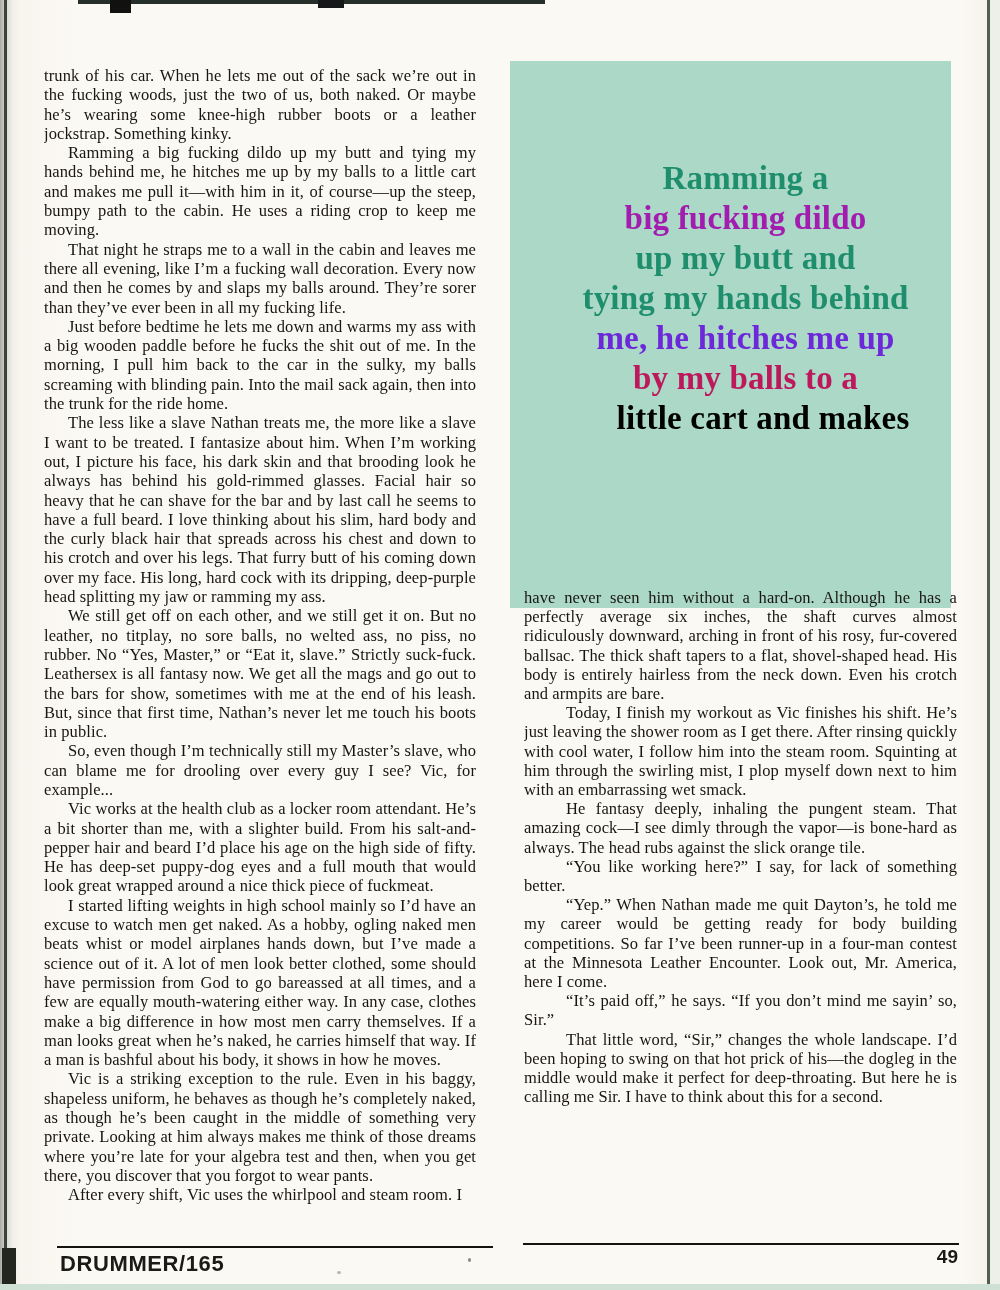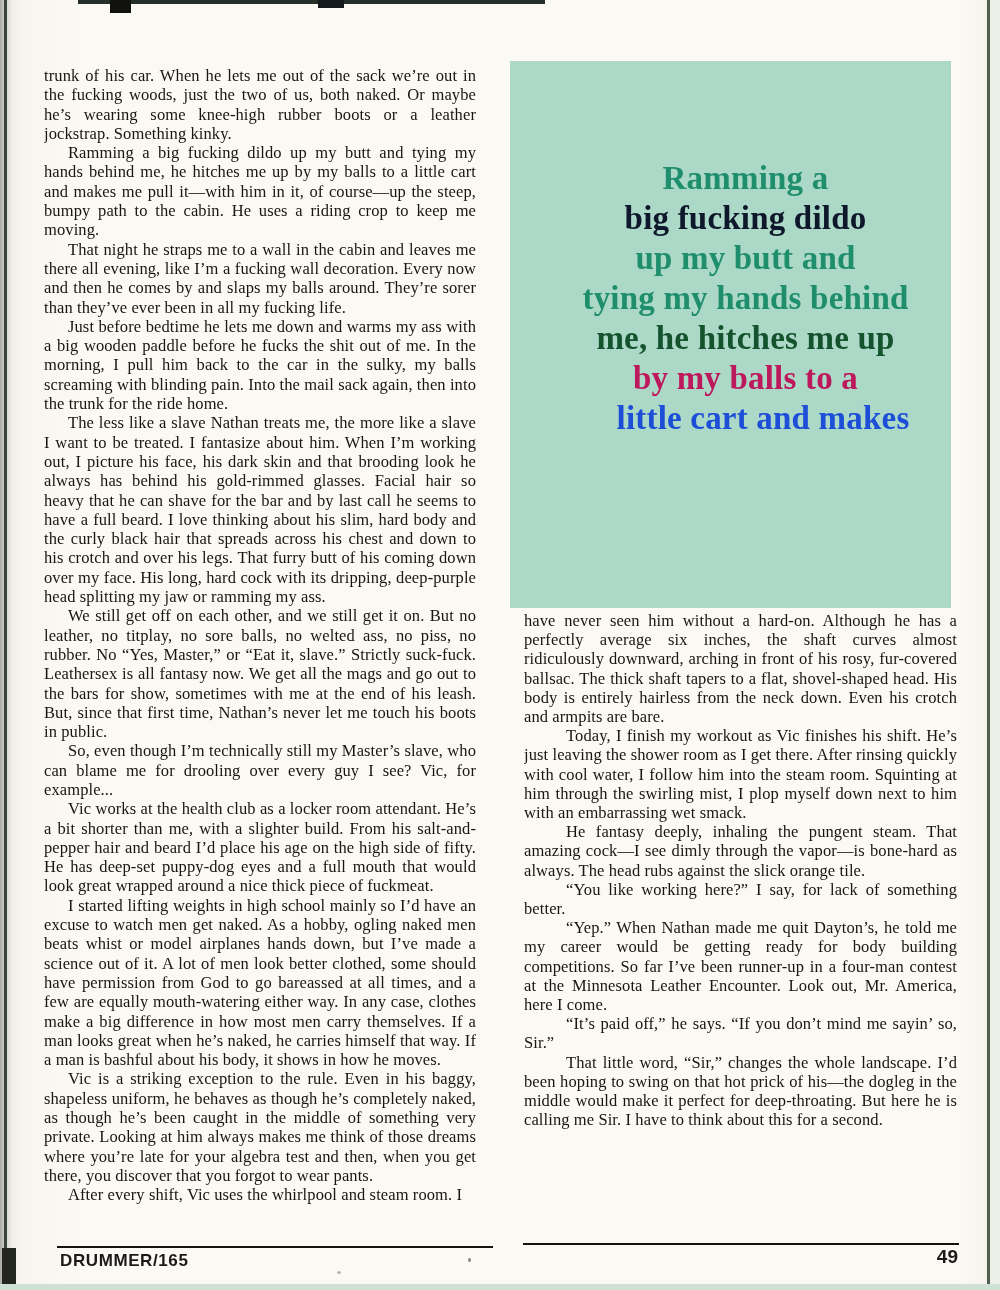--- a/index.html
+++ b/index.html
@@ -20,36 +20,36 @@
   .edge-right-line { position:absolute; left:987px; top:0; width:3px; height:1290px; background:#50604f; }
   .edge-right-strip { position:absolute; left:990px; top:0; width:10px; height:1290px; background:#edefe9; }
   .edge-bottom-strip { position:absolute; left:0; top:1284px; width:1000px; height:6px; background:#cfe0d5; }
   .speck-1 { position:absolute; left:468px; top:1258px; width:3px; height:4px; background:#8a867e; border-radius:50%; }
   .speck-2 { position:absolute; left:337px; top:1271px; width:4px; height:3px; background:#b9b5aa; border-radius:50%; }
 
   
   .column { position:absolute; text-align:justify; color:#181512; overflow:hidden;
     font-size:16.5px; letter-spacing:0.1px; }
   .left-col  { left:44px;  top:66px;  width:432px; height:1181px; line-height:19.3px; }
-  .right-col { left:524px; top:611px; width:433px; height:634px;  line-height:19.2px; }
+  .right-col { left:524px; top:588px; width:433px; height:634px;  line-height:19.2px; }
   .column p { margin:0; text-indent:24px; }
   .right-col p { text-indent:42px; }
   .column p.no-indent { text-indent:0; }
 
   
   .pull-quote { position:absolute; left:510px; top:61px; width:441px; height:547px; background:#abd8c7; }
   .pq-inner { padding-top:97px; text-align:center; }
   .pq-line { font-family:"Liberation Serif", serif; font-weight:bold; font-size:33px;
     line-height:40px; color:#1e8e6c; letter-spacing:0.2px;margin-left:30px; }
 
   
   .rule-left  { position:absolute; left:57px;  top:1246px; width:436px; height:2px; background:#15130f; }
   .rule-right { position:absolute; left:523px; top:1243px; width:436px; height:2px; background:#15130f; }
   .footer-pub { position:absolute; left:60px; top:1251px; font-family:"Liberation Sans", sans-serif;
-    font-weight:bold; font-size:17px; color:#1c1a18; letter-spacing:0.6px; }
+    font-weight:bold; font-size:22px; color:#1c1a18; letter-spacing:0.6px; }
   .page-num { position:absolute; left:898px; top:1246px; width:60px; text-align:right;
     font-family:"Liberation Sans", sans-serif; font-weight:bold; font-size:19px; color:#1c1a18; }
 </style>
 </head>
 <body>
 
 <div class="edge-left-shadow"></div>
 <div class="edge-left-line"></div>
 <div class="edge-left-dark"></div>
 <div class="edge-top-line"></div>
@@ -57,26 +57,26 @@
 <div class="mark-top-2"></div>
 <div class="edge-right-line"></div>
 <div class="edge-right-strip"></div>
 <div class="edge-bottom-strip"></div>
 <div class="speck-1"></div>
 <div class="speck-2"></div>
 
 <div class="pull-quote" style="background: rgb(171, 216, 199);">
   <div class="pq-inner">
       <div class="pq-line" style="color: rgb(30, 142, 108);">Ramming a</div>
-      <div class="pq-line" style="color: #0f172a;">big fucking dildo</div>
+      <div class="pq-line" style="color: #a21caf;">big fucking dildo</div>
       <div class="pq-line" style="color: rgb(30, 142, 108);">up my butt and</div>
       <div class="pq-line" style="color: rgb(30, 142, 108);">tying my hands behind</div>
-      <div class="pq-line" style="color: #14532d;">me, he hitches me up</div>
+      <div class="pq-line" style="color: #6d28d9;">me, he hitches me up</div>
       <div class="pq-line" style="color: #be185d;">by my balls to a</div>
-      <div class="pq-line" style="color: #1d4ed8; padding-left: 35px;">little cart and makes</div>
+      <div class="pq-line" style="color: #000000; padding-left: 35px;">little cart and makes</div>
     </div>
 </div>
 
 <div class="column left-col">
     <p class="no-indent">trunk of his car.  When he lets me out of the sack we’re out in the fucking woods, just the two of us, both naked.  Or maybe he’s wearing some knee-high rubber boots or a leather jockstrap.  Something kinky.</p>
     <p>Ramming a big fucking dildo up my butt and tying my hands behind me, he hitches me up by my balls to a little cart and makes me pull it—with him in it, of course—up the steep, bumpy path to the cabin.  He uses a riding crop to keep me moving.</p>
     <p>That night he straps me to a wall in the cabin and leaves me there all evening, like I’m a fucking wall decoration.  Every now and then he comes by and slaps my balls around.  They’re sorer than they’ve ever been in all my fucking life.</p>
     <p>Just before bedtime he lets me down and warms my ass with a big wooden paddle before he fucks the shit out of me.  In the morning, I pull him back to the car in the sulky, my balls screaming with blinding pain.  Into the mail sack again, then into the trunk for the ride home.</p>
     <p>The less like a slave Nathan treats me, the more like a slave I want to be treated.  I fantasize about him.  When I’m working out, I picture his face, his dark skin and that brooding look he always has behind his gold-rimmed glasses. Facial hair so heavy that he can shave for the bar and by last call he seems to have a full beard.  I love thinking about his slim, hard body and the curly black hair that spreads across his chest and down to his crotch and over his legs.  That furry butt of his coming down over my face.  His long, hard cock with its dripping, deep-purple head splitting my jaw or ramming my ass.</p>
     <p>We still get off on each other, and we still get it on.  But no leather, no titplay, no sore balls, no welted ass, no piss, no rubber.  No “Yes, Master,” or “Eat it, slave.”  Strictly suck-fuck.  Leathersex is all fantasy now.  We get all the mags and go out to the bars for show, sometimes with me at the end of his leash.  But, since that first time, Nathan’s never let me touch his boots in public.</p>

